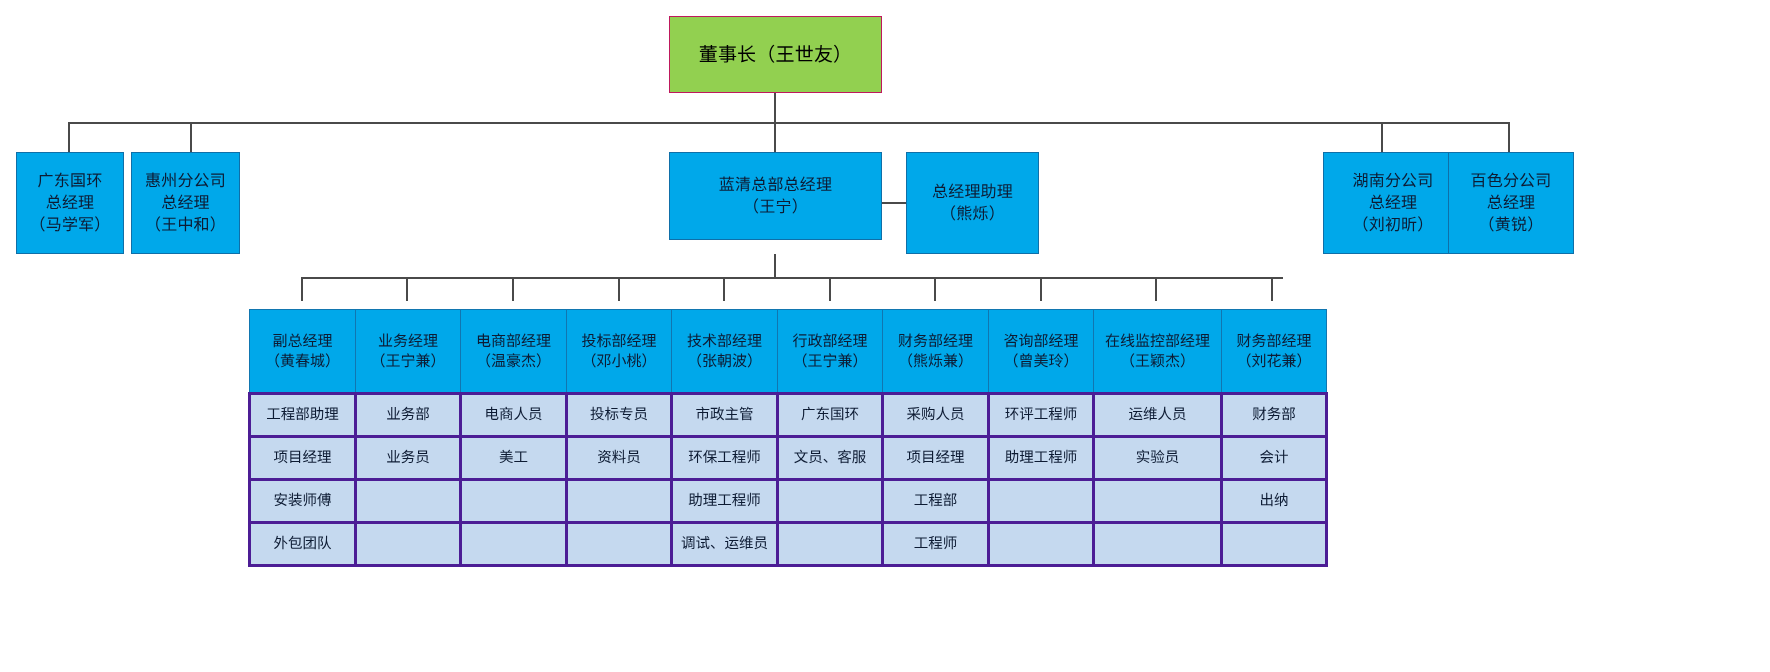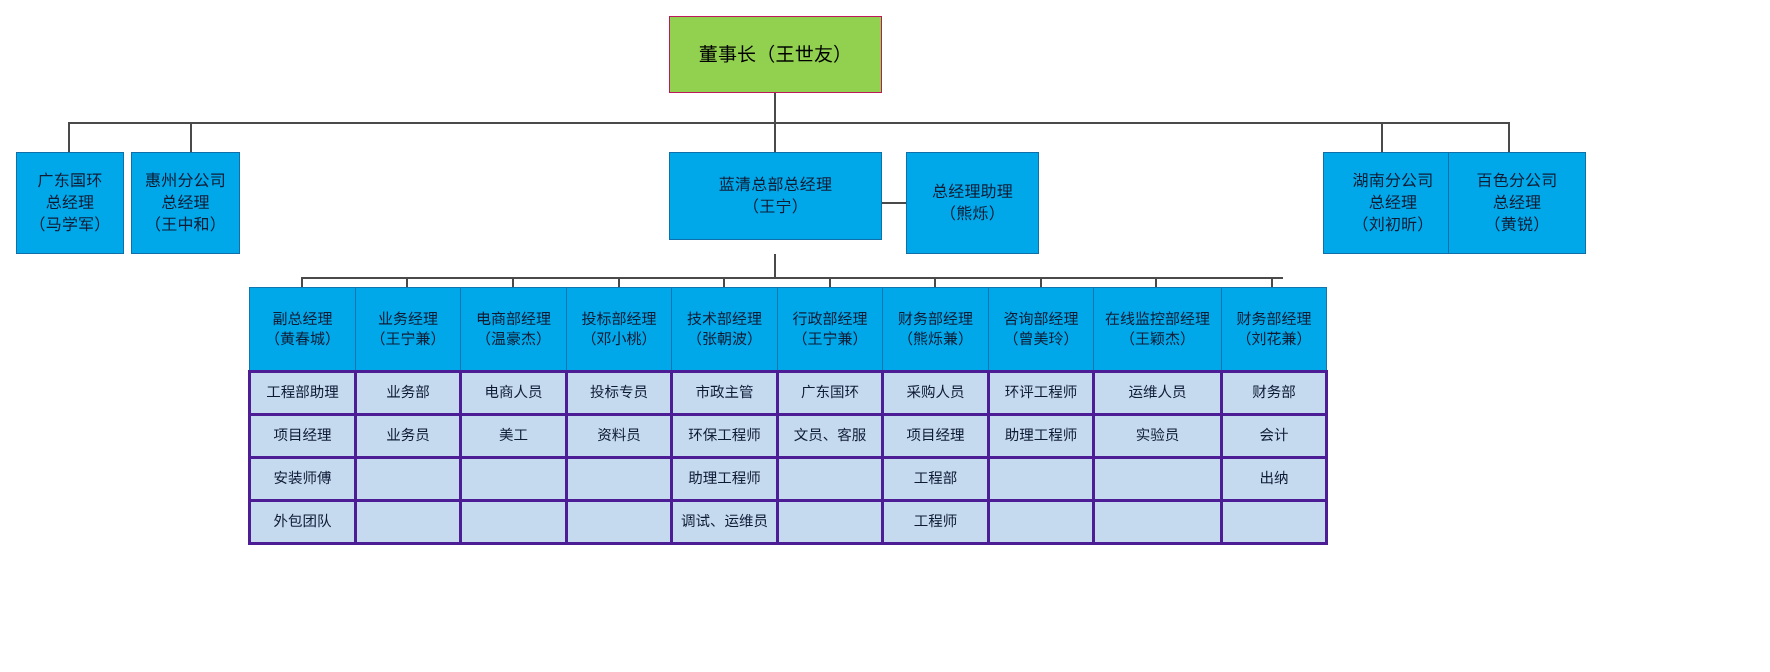--- a/index.html
+++ b/index.html
@@ -51,21 +51,21 @@
     position: absolute;
     background: #4a4a4a;
   }
   .line-v { width: 2px; }
   .line-h { height: 2px; }
 
   
   #dept-grid {
     position: absolute;
     left: 248px;
-    top: 287px;
+    top: 309px;
     border-collapse: collapse;
     table-layout: fixed;
   }
   #dept-grid td {
     box-sizing: border-box;
     text-align: center;
     vertical-align: middle;
     padding: 2px 1px;
     font-size: 14.5px;
     color: #0d1b33;
@@ -113,21 +113,21 @@
 （王宁）</div>
 
   <div class="line line-h" style="left:882px; top:202px; width:24px; height:2px;"></div>
 
   <div class="node node-blue" style="left:906px; top:152px; width:133px; height:102px;">总经理助理
 （熊烁）</div>
 
   <div class="node node-blue" style="left:1323px; top:152px; width:140px; height:102px;">湖南分公司
 总经理
 （刘初昕）</div>
-  <div class="node node-blue" style="left:1448px; top:152px; width:138px; height:102px;">百色分公司
+  <div class="node node-blue" style="left:1448px; top:152px; width:126px; height:102px;">百色分公司
 总经理
 （黄锐）</div>
 
   <div class="line line-v" style="left:774px; top:254px; width:2px; height:24px;"></div>
   <div class="line line-h" style="left:301px; top:277px; width:982px; height:2px;"></div>
 
   <div class="line line-v" style="left:301px;  top:277px; width:2px; height:24px;"></div>
   <div class="line line-v" style="left:406px;  top:277px; width:2px; height:24px;"></div>
   <div class="line line-v" style="left:512px;  top:277px; width:2px; height:24px;"></div>
   <div class="line line-v" style="left:618px;  top:277px; width:2px; height:24px;"></div>

